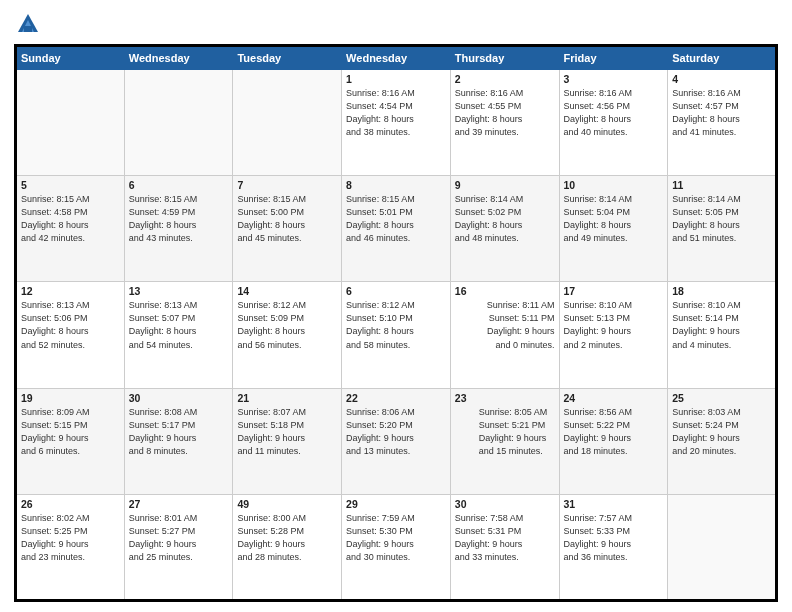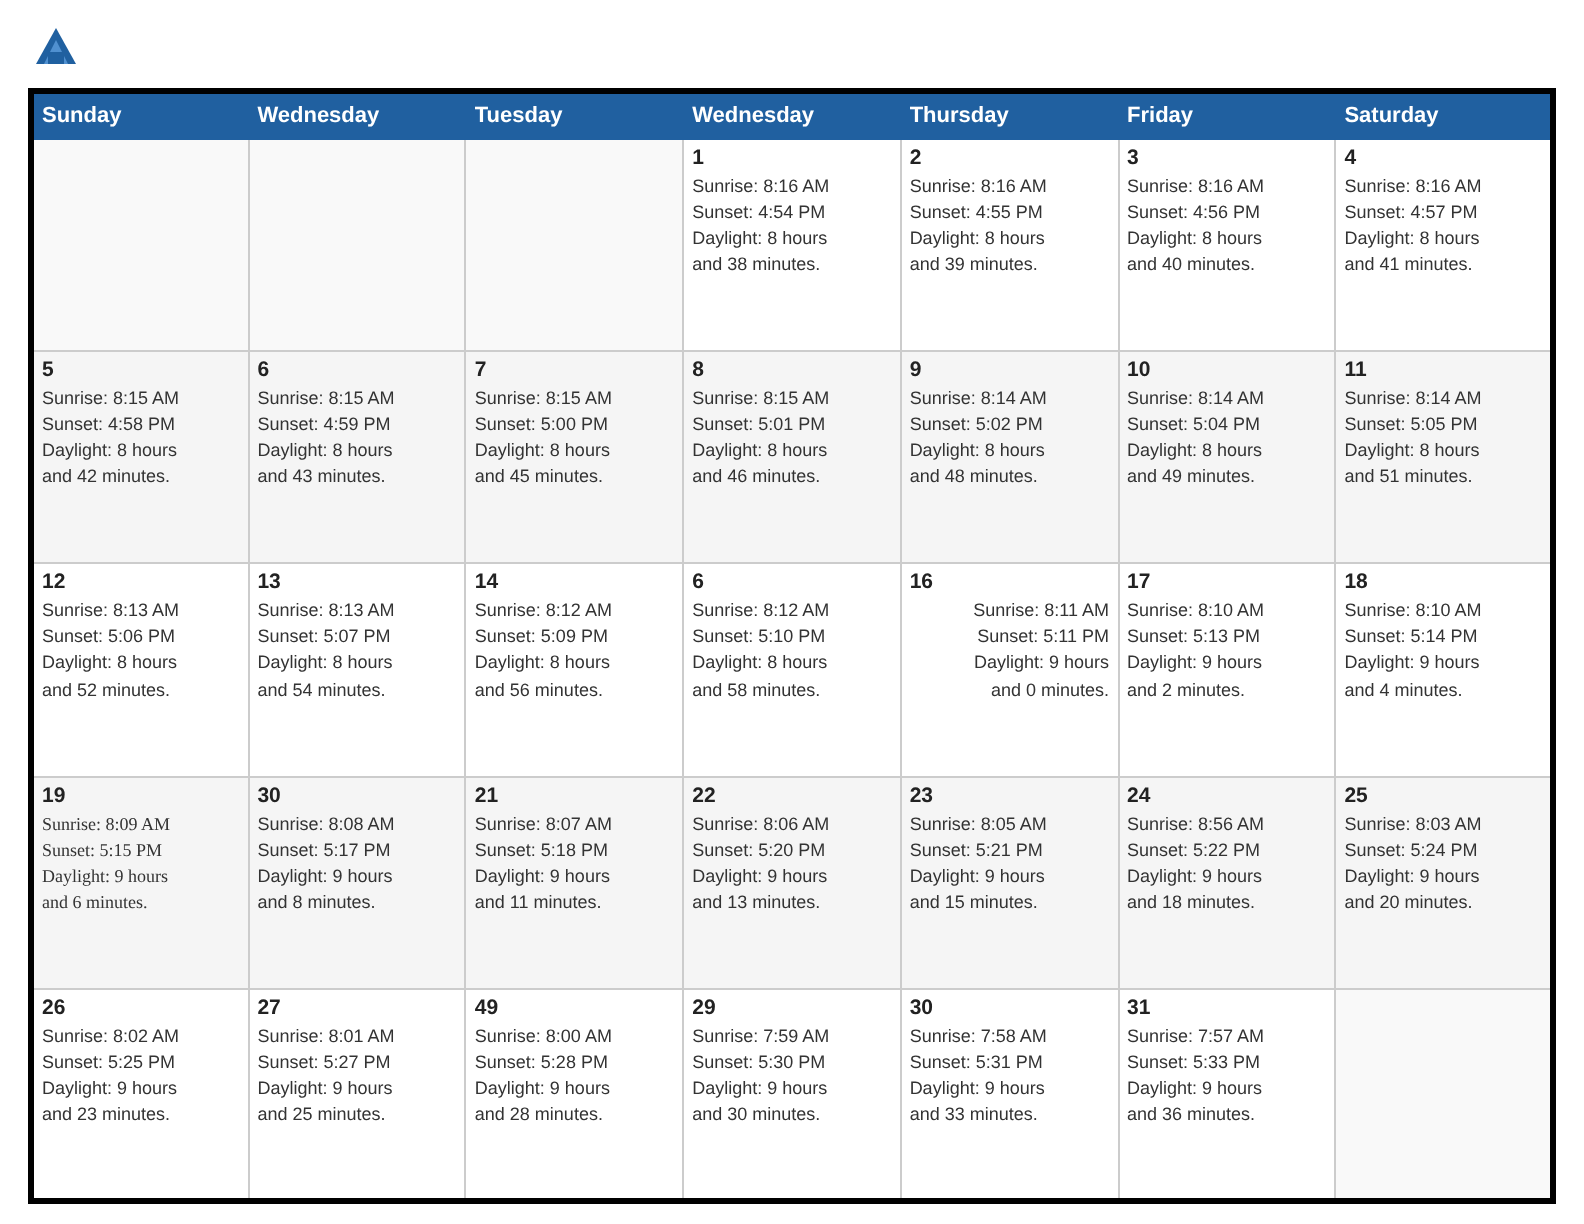--- a/index.html
+++ b/index.html
@@ -269,21 +269,21 @@
             <span class="day-num">18</span>
             <div class="day-info" style="white-space: pre-line;">Sunrise: 8:10 AM
 Sunset: 5:14 PM
 Daylight: 9 hours
 and 4 minutes.</div>
           </td>
         </tr>
         <tr>
           <td>
             <span class="day-num">19</span>
-            <div class="day-info" style="white-space: pre-line; font-family: Liberation Serif, serif;">Sunrise: 8:09 AM
+            <div class="day-info" style="white-space: pre-line;">Sunrise: 8:09 AM
 Sunset: 5:15 PM
 Daylight: 9 hours
 and 6 minutes.</div>
           </td>
           <td>
             <span class="day-num">30</span>
             <div class="day-info" style="white-space: pre-line;">Sunrise: 8:08 AM
 Sunset: 5:17 PM
 Daylight: 9 hours
 and 8 minutes.</div>
@@ -297,21 +297,21 @@
           </td>
           <td>
             <span class="day-num">22</span>
             <div class="day-info" style="white-space: pre-line;">Sunrise: 8:06 AM
 Sunset: 5:20 PM
 Daylight: 9 hours
 and 13 minutes.</div>
           </td>
           <td>
             <span class="day-num">23</span>
-            <div class="day-info" style="white-space: pre-line;">Sunrise: 8:05 AM
+            <div class="day-info" style="white-space: pre-line; margin-left: 24px;">Sunrise: 8:05 AM
 Sunset: 5:21 PM
 Daylight: 9 hours
 and 15 minutes.</div>
           </td>
           <td>
             <span class="day-num">24</span>
             <div class="day-info" style="white-space: pre-line;">Sunrise: 8:56 AM
 Sunset: 5:22 PM
 Daylight: 9 hours
 and 18 minutes.</div>

